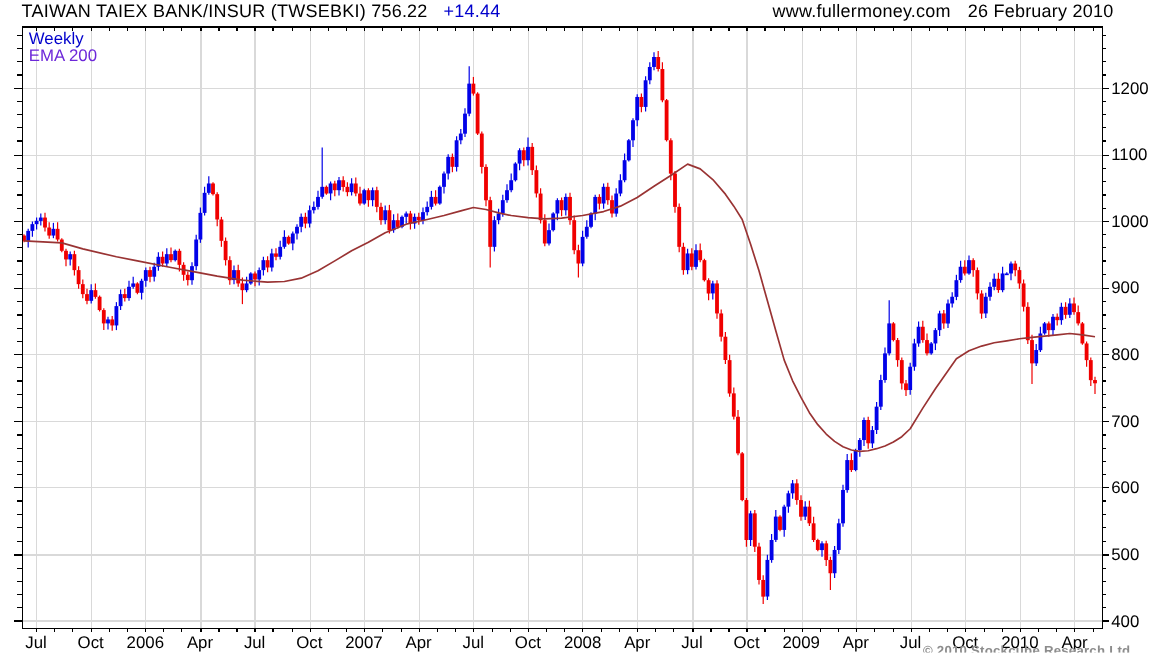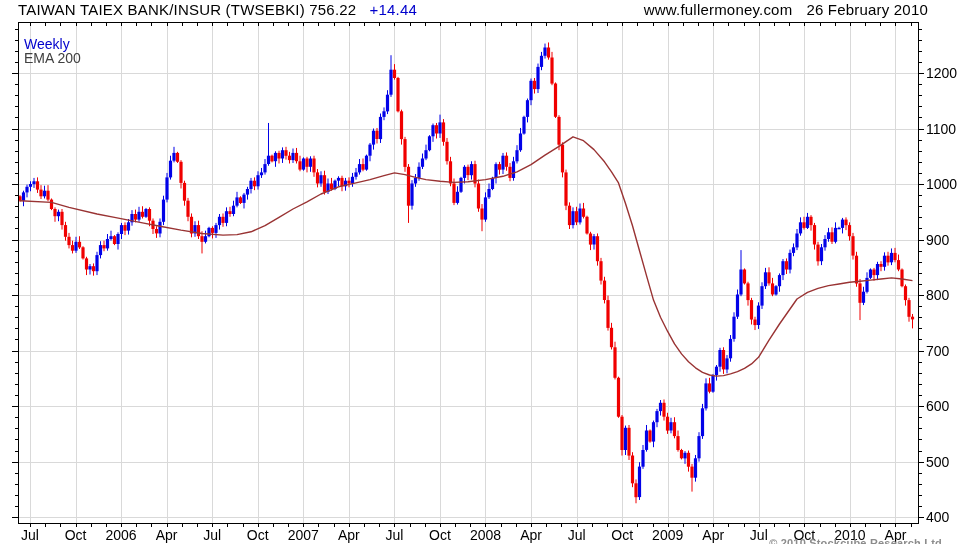--- a/index.html
+++ b/index.html
@@ -3,23 +3,23 @@
 <meta charset="utf-8">
 <style>
   html,body{margin:0;padding:0;background:#fff;}
   .stage{position:relative;width:980px;height:544px;background:#ffffff;overflow:hidden;
          font-family:"Liberation Sans","DejaVu Sans",sans-serif;}
   .hdr{position:absolute;top:2px;font-size:15px;line-height:16px;color:#000;
        white-space:nowrap;letter-spacing:.2px;}
   .hdr-left{left:18px;}
   .hdr-right{right:52px;display:flex;gap:14px;}
   .chg{color:#0000cc;}
-  .legend{position:absolute;left:24px;top:25px;font-size:14px;line-height:14px;margin-top:12px;}
+  .legend{position:absolute;left:24px;top:25px;font-size:14px;line-height:14px;}
   .legend .series{color:#0000cc;}
-  .legend .ema{color:#404040;}
+  .legend .ema{color:#6d28d9;}
   .copy{position:absolute;right:38px;top:537px;font-size:11px;color:#8c8c8c;letter-spacing:.2px;font-weight:bold;}
   svg{position:absolute;left:0;top:0;}
   svg text{font-family:"Liberation Sans","DejaVu Sans",sans-serif;fill:#000;}
 </style>
 </head>
 <body>
 
 <div class="stage">
   <div class="hdr hdr-left">
     <span>TAIWAN TAIEX BANK/INSUR (TWSEBKI) 756.22</span>

